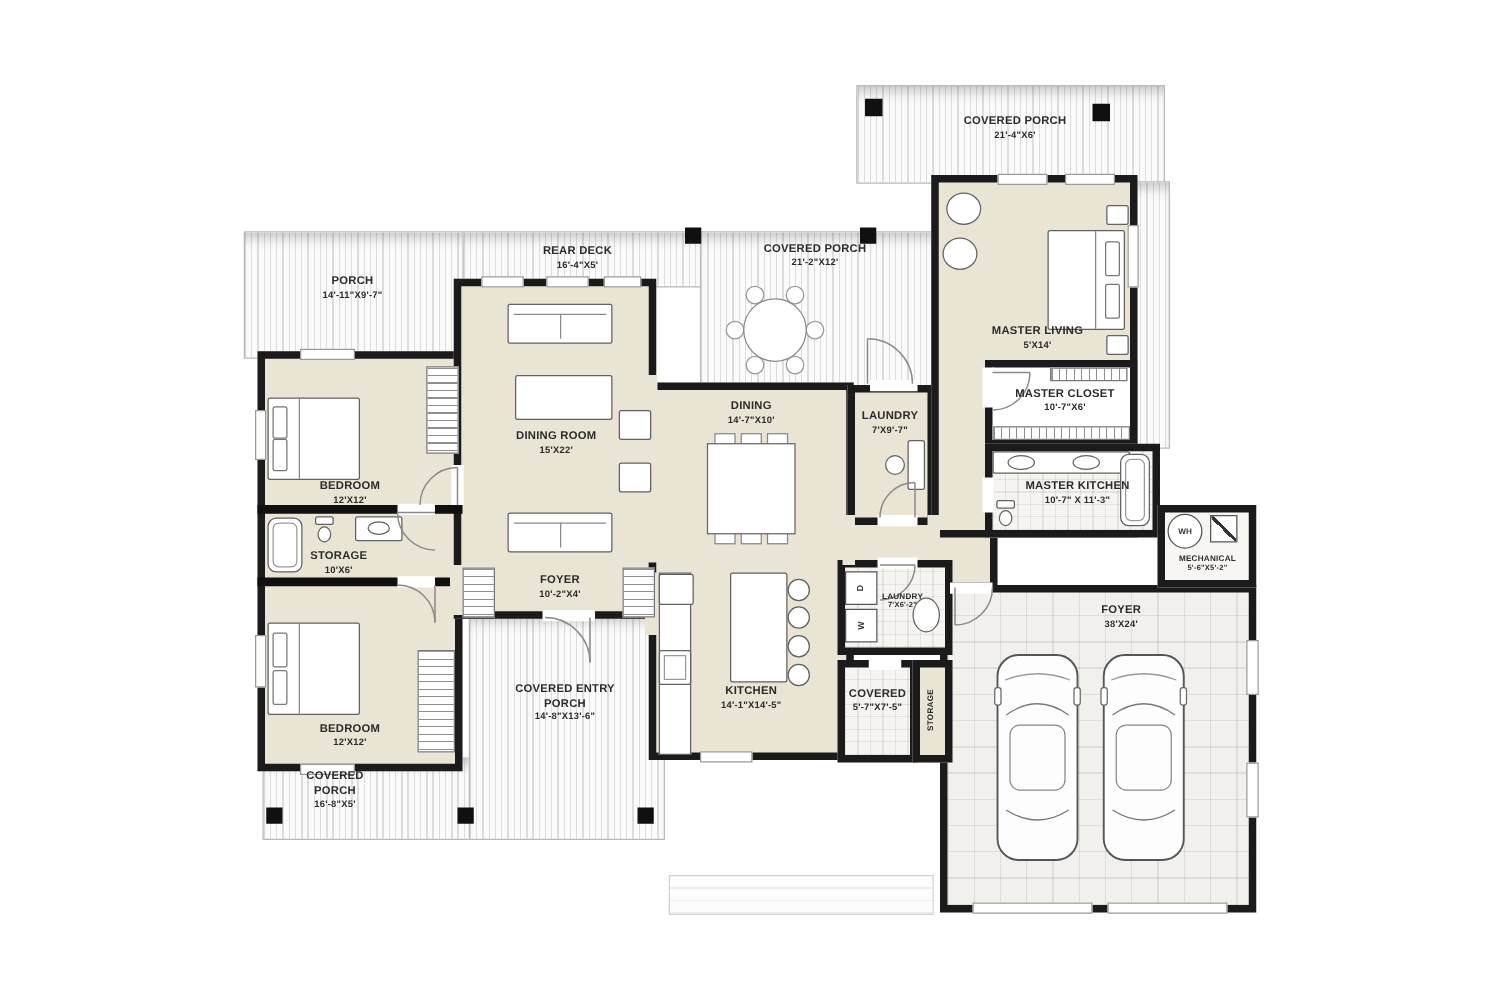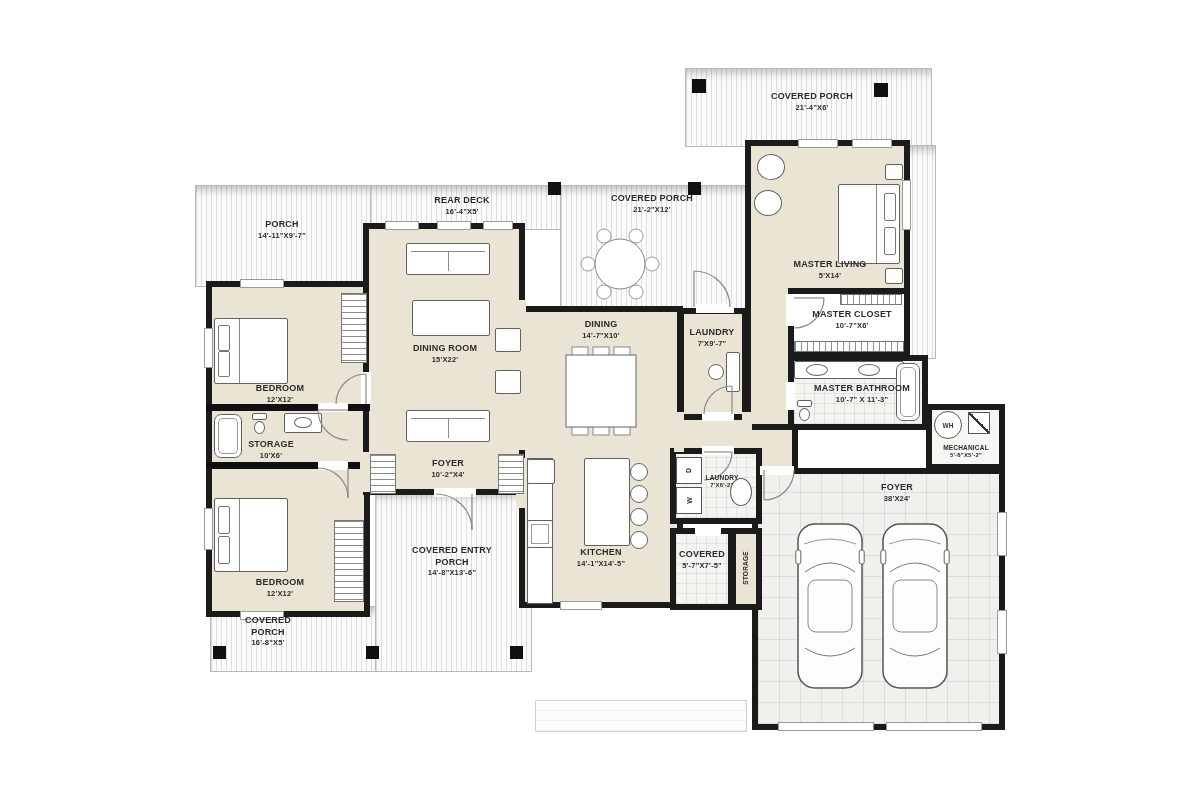--- a/index.html
+++ b/index.html
@@ -295,21 +295,21 @@
   </div>
   <div class="label" style="left:830px;top:270px;width:120px">
     <span class="name">MASTER LIVING</span>
     <span class="dim">5'X14'</span>
   </div>
   <div class="label" style="left:852px;top:320px;width:120px">
     <span class="name">MASTER CLOSET</span>
     <span class="dim">10'-7"X6'</span>
   </div>
   <div class="label" style="left:862px;top:394px;width:110px">
-    <span class="name">MASTER BATHROOM</span>
+    <span class="name">MASTER KITCHEN</span>
     <span class="dim">10'-7" X 11'-3"</span>
   </div>
   <div class="label" style="left:280px;top:394px;width:90px">
     <span class="name">BEDROOM</span>
     <span class="dim">12'X12'</span>
   </div>
   <div class="label" style="left:271px;top:450px;width:90px">
     <span class="name">STORAGE</span>
     <span class="dim">10'X6'</span>
   </div>

